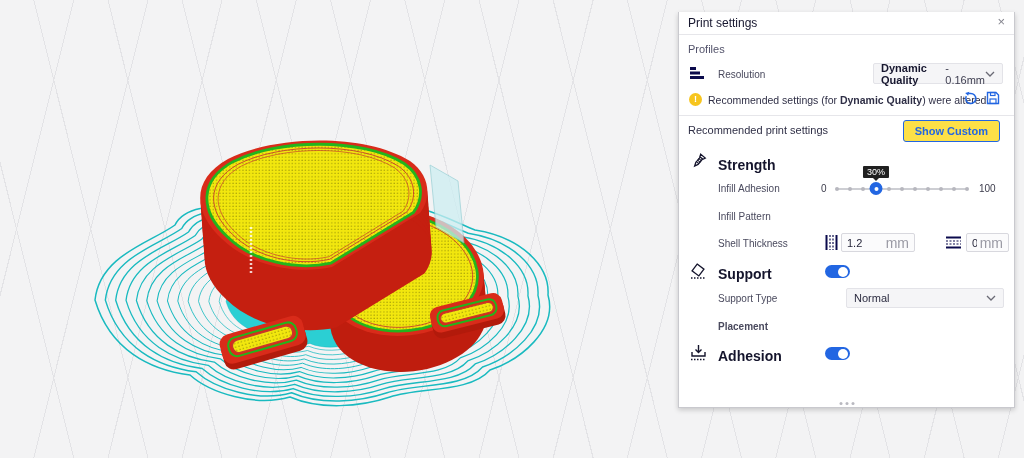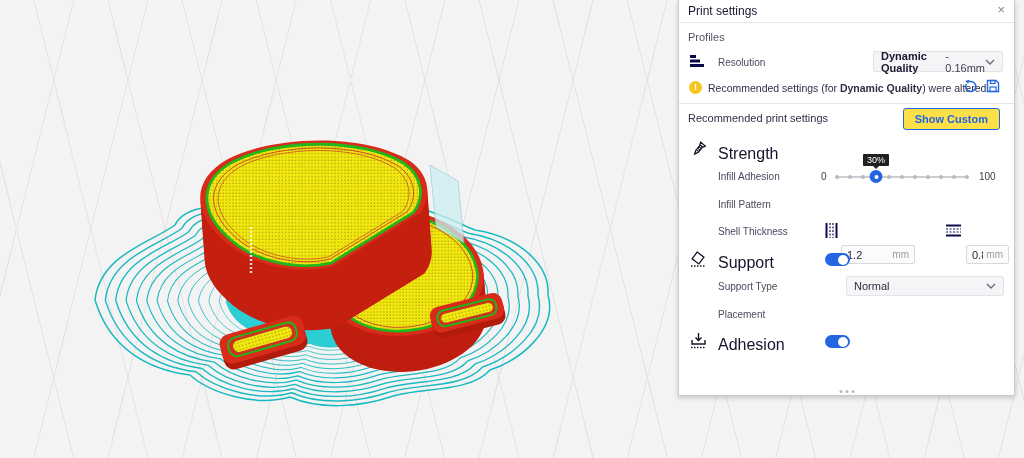--- a/index.html
+++ b/index.html
@@ -11,31 +11,31 @@
       repeating-linear-gradient(76deg,  transparent 0 71px, #e3e3e6 71px 72px),
       repeating-linear-gradient(104deg, transparent 0 71px, #e3e3e6 71px 72px);
     position:relative;
   }
 
   
   .viewport { position:absolute; left:80px; top:125px; width:490px; height:285px; }
 
   
   .panel {
-    position:absolute; left:678px; top:0; width:337px; height:396px;
+    position:absolute; left:678px; top:12px; width:337px; height:396px;
     background:#ffffff; border:1px solid #c9c9ce; border-top:none;
     box-shadow:0 2px 5px rgba(0,0,0,.18); font-size:11px; color:#4a4a5e;
   }
   .abs { position:absolute; }
   .hline { position:absolute; left:0; right:0; height:0; border-top:1px solid #e6e6ea; }
   .ptitle { left:9px; top:4px; font-size:12px; color:#16162e; }
   .close { right:9px; top:3px; font-size:13px; color:#84848e; cursor:pointer; line-height:14px;}
   .seclabel { font-size:11px; color:#52526a; }
   .rowlabel { font-size:10px; color:#4a4a5e; }
-  .cattitle { font-size:16px; font-weight:normal; color:#14142c; }
+  .cattitle { font-size:14px; font-weight:bold; color:#14142c; }
 
   .dd {
     position:absolute; background:#f5f5f7; border:1px solid #e3e3e8; border-radius:2px;
     display:flex; align-items:center; padding:0 7px; cursor:pointer;
   }
   .dd .chev { margin-left:auto; display:flex; }
   .dd-bold { font-weight:bold; color:#17172f; }
   .dd-rest { color:#3e3e50; }
   .dd-val  { color:#2c2c40; }
 
@@ -58,24 +58,24 @@
     border-radius:50%; background:#fff; }
   .tooltip { position:absolute; top:-22px; transform:translateX(-50%);
     background:#202020; color:#fff; font-size:9px; padding:1px 4px; border-radius:1px; }
   .tooltip::after { content:""; position:absolute; left:50%; bottom:-3px; margin-left:-3px;
     border-left:3px solid transparent; border-right:3px solid transparent;
     border-top:3px solid #202020; }
   .minmax { font-size:10px; color:#3c3c4c; }
 
   
   .numbox { position:absolute; background:#fbfbfc; border:1px solid #d8d8de; border-radius:2px;
-    display:flex; align-items:center; padding:0 5px;margin-top:24px; }
+    display:flex; align-items:center; padding:0 5px; }
   .numbox input { border:none; background:transparent; width:100%; font-size:11px;
     color:#26263a; font-family:"Liberation Sans",sans-serif; outline:none; }
-  .numbox .unit { font-size:10px; color:#9a9aa4; margin-left:auto; padding-left:3px; }
+  .numbox .unit { font-size:14px; color:#9a9aa4; margin-left:auto; padding-left:3px; }
 
   
   .toggle { position:absolute; width:25px; height:13px; border-radius:7px; background:#c5c5cc;
     cursor:pointer; }
   .toggle.on { background:#2266e2; }
   .toggle .knob { position:absolute; top:1.5px; left:2px; width:10px; height:10px;
     border-radius:50%; background:#fff; transition:left .1s; }
   .toggle.on .knob { left:13px; }
 
   .drag-handle { position:absolute; bottom:2px; left:50%; transform:translateX(-50%);
@@ -302,21 +302,21 @@
   <div class="abs rowlabel" style="left:39px; top:281px;">Support Type</div>
   <div class="dd" style="left:167px; top:276px; width:158px; height:20px;">
     <span class="dd-val">Normal</span>
     <span class="chev">
       <svg width="10" height="6" viewBox="0 0 10 6">
           <path d="M1 1 L5 5 L9 1" stroke="#6a6a75" fill="none" stroke-width="1.3"></path>
         </svg>
     </span>
   </div>
 
-  <div class="abs rowlabel" style="left:39px; top:309px;">Placement</div>
+  <div class="abs rowlabel" style="left:39px; top:309px;font-weight:bold;">Placement</div>
 
   <div class="abs iconbox" style="left:11px; top:332px;">
     <svg width="17" height="18" viewBox="0 0 17 18">
       <path d="M8.5 1 V8 M5.5 5.5 L8.5 8.5 L11.5 5.5" fill="none" stroke="#14142c" stroke-width="1.4"></path>
       <path d="M2 8 V12 H15 V8" fill="none" stroke="#14142c" stroke-width="1.4"></path>
       <path d="M1 15.5 H16" stroke="#14142c" stroke-width="1.5" stroke-dasharray="1.5,1.5"></path>
     </svg>
   </div>
   <div class="abs cattitle" style="left:39px; top:336px;">Adhesion</div>
   <div class="toggle on" style="left:146px; top:335px;">

